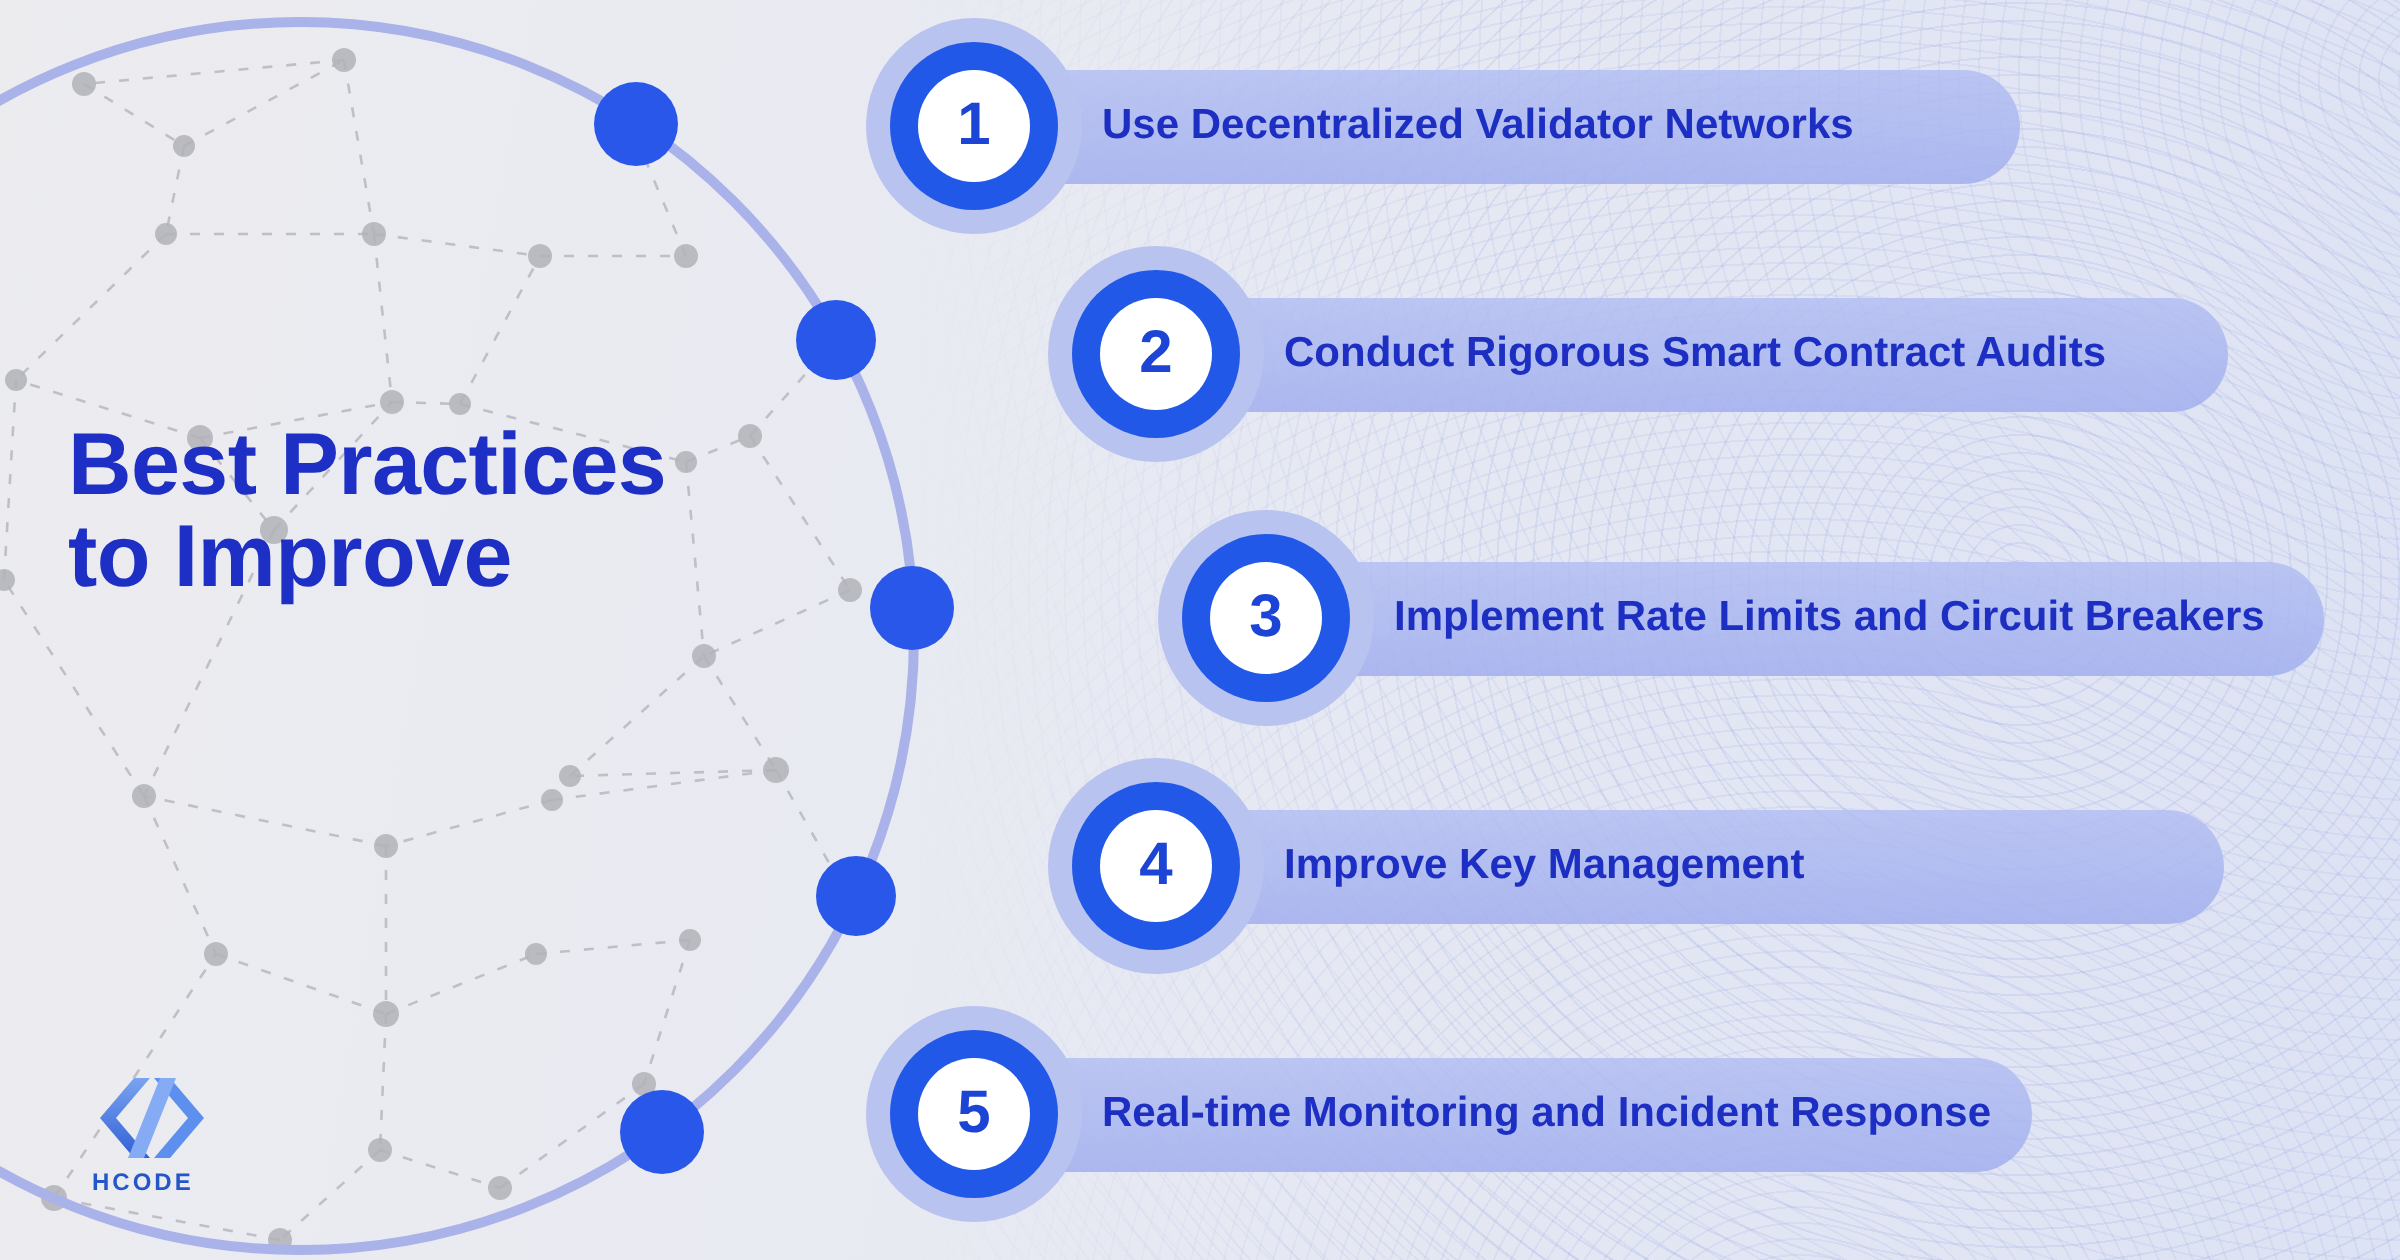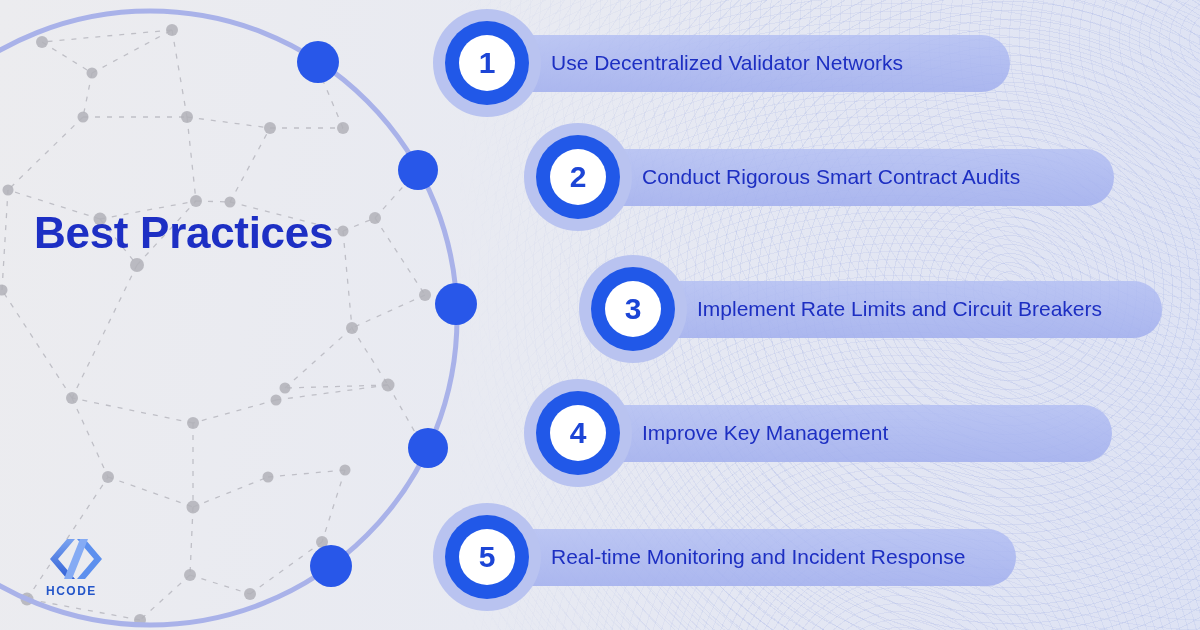--- a/index.html
+++ b/index.html
@@ -40,21 +40,21 @@
     font-weight:bold;font-size:44px;line-height:45.5px;letter-spacing:-0.3px;}
   .title div{white-space:nowrap;}
 
   .brand{position:absolute;left:46px;top:538px;width:60px;text-align:left;}
   .brand-icon{display:block;margin:0 auto;}
   .brand-name{margin-top:4px;font-size:12px;font-weight:bold;letter-spacing:1.5px;color:#2456c9;}
 
   .pill{position:absolute;height:57px;border-radius:28.5px;
     background:linear-gradient(to bottom, rgba(178,190,243,.82), rgba(163,176,238,.88));
     display:flex;align-items:center;z-index:1;}
-  .pill-label{padding-left:64px;font-size:21px;font-weight:normal;color:var(--label-blue);white-space:nowrap;}
+  .pill-label{padding-left:64px;font-size:21px;font-weight:bold;color:var(--label-blue);white-space:nowrap;}
 
   .badge{position:absolute;width:108px;height:108px;border-radius:50%;
     background:var(--halo);display:flex;align-items:center;justify-content:center;z-index:2;}
   .ring{width:84px;height:84px;border-radius:50%;background:var(--accent-blue);
     display:flex;align-items:center;justify-content:center;}
   .core{width:56px;height:56px;border-radius:50%;background:#ffffff;
     display:flex;align-items:center;justify-content:center;}
   .num{font-size:30px;font-weight:bold;color:var(--number-blue);}
 
   
@@ -162,20 +162,21 @@
       <circle class="blue-dot" cx="318" cy="62" r="21"></circle>
       <circle class="blue-dot" cx="418" cy="170" r="20"></circle>
       <circle class="blue-dot" cx="456" cy="304" r="21"></circle>
       <circle class="blue-dot" cx="428" cy="448" r="20"></circle>
       <circle class="blue-dot" cx="331" cy="566" r="21"></circle>
     </g>
   </svg>
 
   <div class="title">
     <div>Best Practices</div>
+    <div>to Improve</div>
   </div>
 
   <div class="brand">
     <svg class="brand-icon" width="58" height="42" viewBox="0 0 58 42">
       <defs>
         <linearGradient id="lg1" x1="0" y1="0" x2="0" y2="1">
           <stop offset="0" stop-color="#7fa6f0" stop-opacity="1"></stop>
           <stop offset="0" stop-color="#7aa3f0"></stop>
           <stop offset="1" stop-color="#3160d6"></stop>
         </linearGradient>

